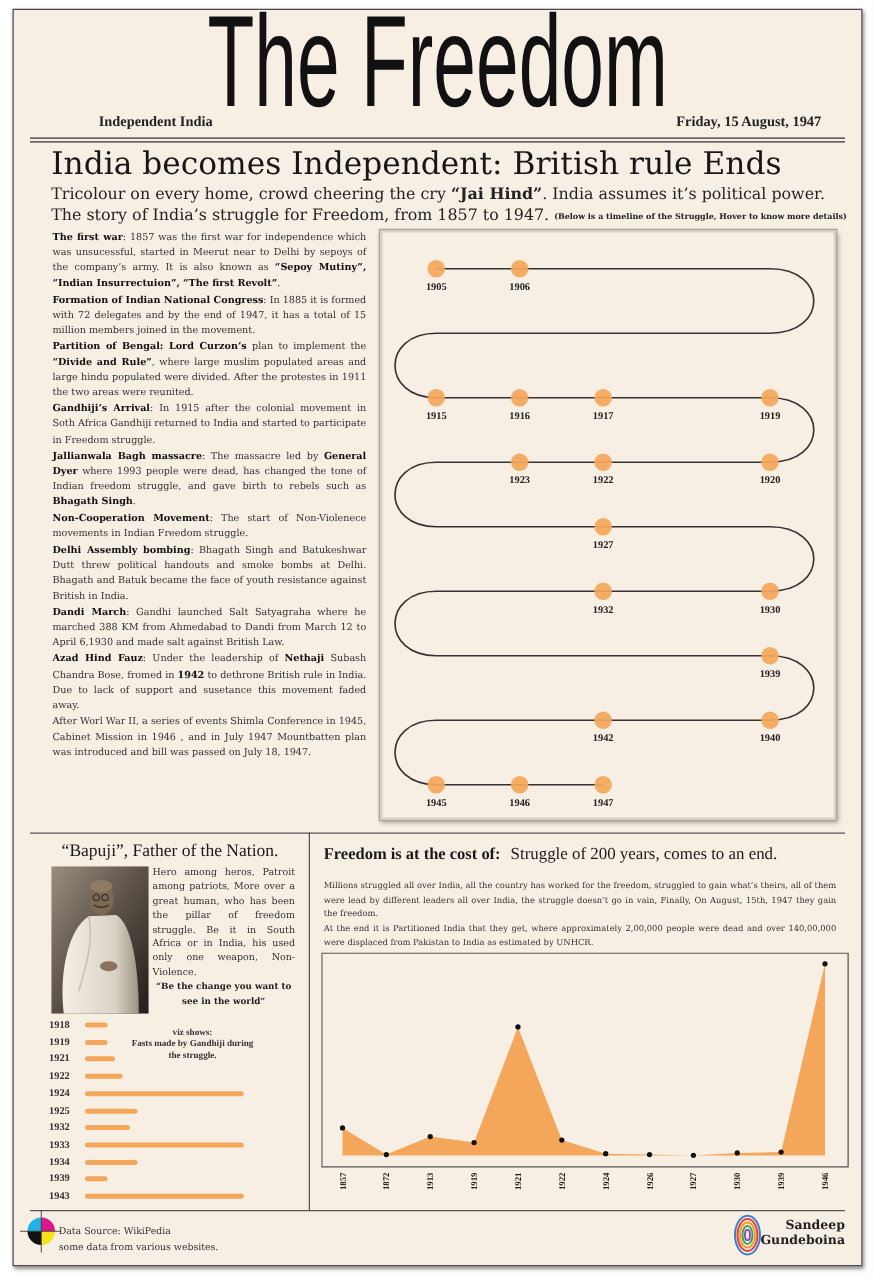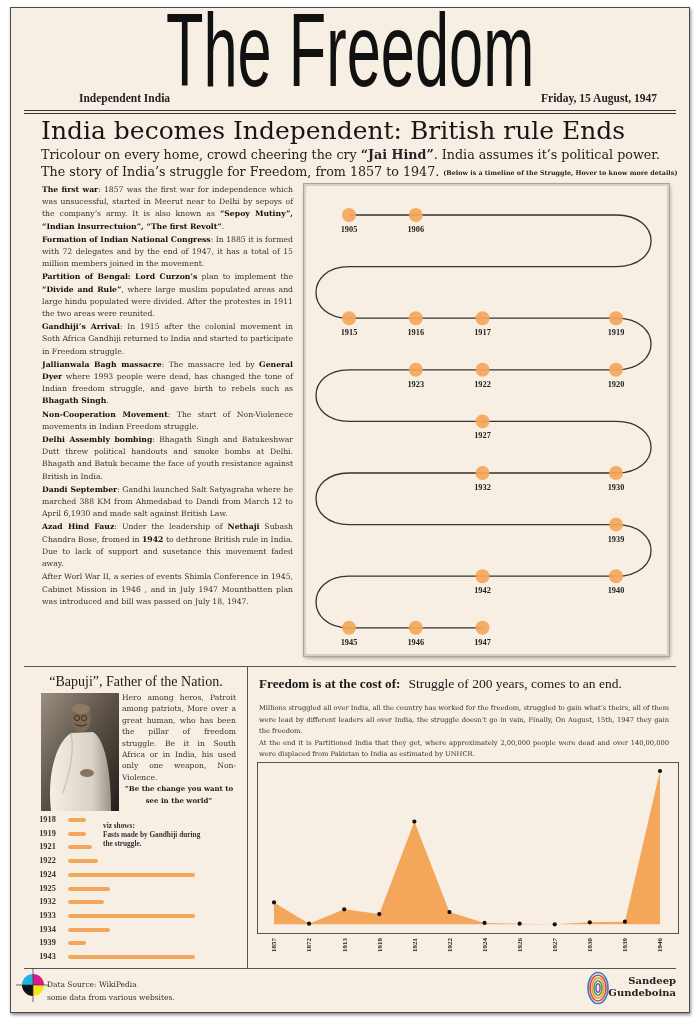--- a/index.html
+++ b/index.html
@@ -19,21 +19,21 @@
 .events p{margin:0 0 1px 0}
 .events .b{font-weight:bold;color:#111}
 .tl-box{left:293px;top:176px;width:365px;height:472px;border:2px solid #d6cfc4;outline:1px solid #aaa49b;box-shadow:1px 2px 4px rgba(0,0,0,.35)}
 .tl-box svg{position:absolute;left:-2px;top:-2px}
 .hline{left:13px;width:652px;height:0;border-top:1.2px solid #555}
 .vline{left:236px;top:658px;width:0;height:302px;border-left:1.2px solid #555}
 .bap-title{left:14px;top:665px;width:222px;text-align:center;font-family:"Liberation Serif",serif;font-weight:normal;font-size:14px;line-height:18px;color:#1a1a1a;white-space:nowrap}
 .photo{left:30px;top:685px;width:78px;height:118px}
 .bio{left:111px;top:684px;width:114px;font-size:7.6px;line-height:11.4px;text-align:justify;color:#333}
 .quote{left:111px;top:775px;width:114px;text-align:center;font-weight:bold;font-size:7px;line-height:11.5px;color:#222}
-.viz-note{left:92px;top:814px;width:102px;text-align:left;font-family:"Liberation Serif",serif;font-weight:bold;font-size:7.3px;line-height:8.8px;color:#333}
+.viz-note{left:92px;top:814px;width:102px;text-align:center;font-family:"Liberation Serif",serif;font-weight:bold;font-size:7.3px;line-height:8.8px;color:#333}
 .fasts{left:24px;top:806px;width:210px;height:150px}
 .fast-row{position:absolute;left:0;width:210px;height:12px}
 .fast-label{position:absolute;left:0;top:0;width:25px;text-align:center;font-family:"Liberation Serif",serif;font-weight:bold;font-size:8.3px;line-height:12px;color:#333}
 .fast-bar{position:absolute;left:33px;top:4px;height:4px;border-radius:2px;background:#f4a65a}
 .cost-title{left:248px;top:666px;line-height:18px;white-space:nowrap;font-family:"Liberation Serif",serif;color:#1a1a1a}
 .cost-title .bold{font-weight:bold;font-size:13.2px}
 .cost-title .rest{font-size:13.5px}
 .cost-body{left:248px;top:695px;width:410px;font-size:6.7px;line-height:11.6px;text-align:justify;color:#333}
 .area-svg{left:246px;top:754px}
 .footer-icon{left:5px;top:959px}
@@ -56,21 +56,21 @@
   <div class="abs sub" style="top:156px"><span>The story of India’s struggle for Freedom, from 1857 to 1947. </span><span class="note">(Below is a timeline of the Struggle, Hover to know more details)</span></div>
 
   <div class="abs events" id="events-col">
       <p><span class="b">The first war</span><span class="">: 1857 was the first war for independence which was unsucessful, started in Meerut near to Delhi by sepoys of the company’s army. It is also known as </span><span class="b">“Sepoy Mutiny”, “Indian Insurrectuion”, “The first Revolt”</span><span class="">.</span></p>
       <p><span class="b">Formation of Indian National Congress</span><span class="">: In 1885 it is formed with 72 delegates and by the end of 1947, it has a total of 15 million members joined in the movement.</span></p>
       <p><span class="b">Partition of Bengal: Lord Curzon’s</span><span class=""> plan to implement the </span><span class="b">“Divide and Rule”</span><span class="">, where large muslim populated areas and large hindu populated were divided. After the protestes in 1911 the two areas were reunited.</span></p>
       <p><span class="b">Gandhiji’s Arrival</span><span class="">: In 1915 after the colonial movement in Soth Africa Gandhiji returned to India and started to participate in Freedom struggle.</span></p>
       <p><span class="b">Jallianwala Bagh massacre</span><span class="">: The massacre led by </span><span class="b">General Dyer</span><span class=""> where 1993 people were dead, has changed the tone of Indian freedom struggle, and gave birth to rebels such as </span><span class="b">Bhagath Singh</span><span class="">.</span></p>
       <p><span class="b">Non-Cooperation Movement</span><span class="">: The start of Non-Violenece movements in Indian Freedom struggle.</span></p>
       <p><span class="b">Delhi Assembly bombing</span><span class="">: Bhagath Singh and Batukeshwar Dutt threw political handouts and smoke bombs at Delhi. Bhagath and Batuk became the face of youth resistance against British in India.</span></p>
-      <p><span class="b">Dandi September</span><span class="">: Gandhi launched Salt Satyagraha where he marched 388 KM from Ahmedabad to Dandi from March 12 to April 6,1930 and made salt against British Law.</span></p>
+      <p><span class="b">Dandi March</span><span class="">: Gandhi launched Salt Satyagraha where he marched 388 KM from Ahmedabad to Dandi from March 12 to April 6,1930 and made salt against British Law.</span></p>
       <p><span class="b">Azad Hind Fauz</span><span class="">: Under the leadership of </span><span class="b">Nethaji</span><span class=""> Subash Chandra Bose, fromed in </span><span class="b">1942</span><span class=""> to dethrone British rule in India. Due to lack of support and susetance this movement faded away.</span></p>
       <p><span class="">After Worl War II, a series of events Shimla Conference in 1945, Cabinet Mission in 1946 , and in July 1947 Mountbatten plan was introduced and bill was passed on July 18, 1947.</span></p>
     </div>
 
   <div class="abs tl-box">
     <svg id="timeline-svg" width="365" height="472">
         <path d="M 45 31 L 312 31 C 358.7 31 358.7 82.6 312 82.6 L 45 82.6 C 1 82.6 1 134.2 45 134.2 L 312 134.2 C 358.7 134.2 358.7 185.79999999999998 312 185.79999999999998 L 45 185.8 C 1 185.8 1 237.4 45 237.4 L 312 237.4 C 358.7 237.4 358.7 289 312 289 L 45 289 C 1 289 1 340.6 45 340.6 L 312 340.6 C 358.7 340.6 358.7 392.20000000000005 312 392.20000000000005 L 45 392.2 C 1 392.2 1 443.8 45 443.8 L 178.5 443.8" fill="none" stroke="#333333" stroke-width="1.3"></path>
         <circle cx="45" cy="31" r="7" fill="#f4a65a" fill-opacity="0.92"></circle>
         <text x="45" y="48" text-anchor="middle" font-family="&quot;Liberation Serif&quot;, serif" font-weight="bold" font-size="8.3" fill="#222">1905</text>
         <circle cx="111.75" cy="31" r="7" fill="#f4a65a" fill-opacity="0.92"></circle>

